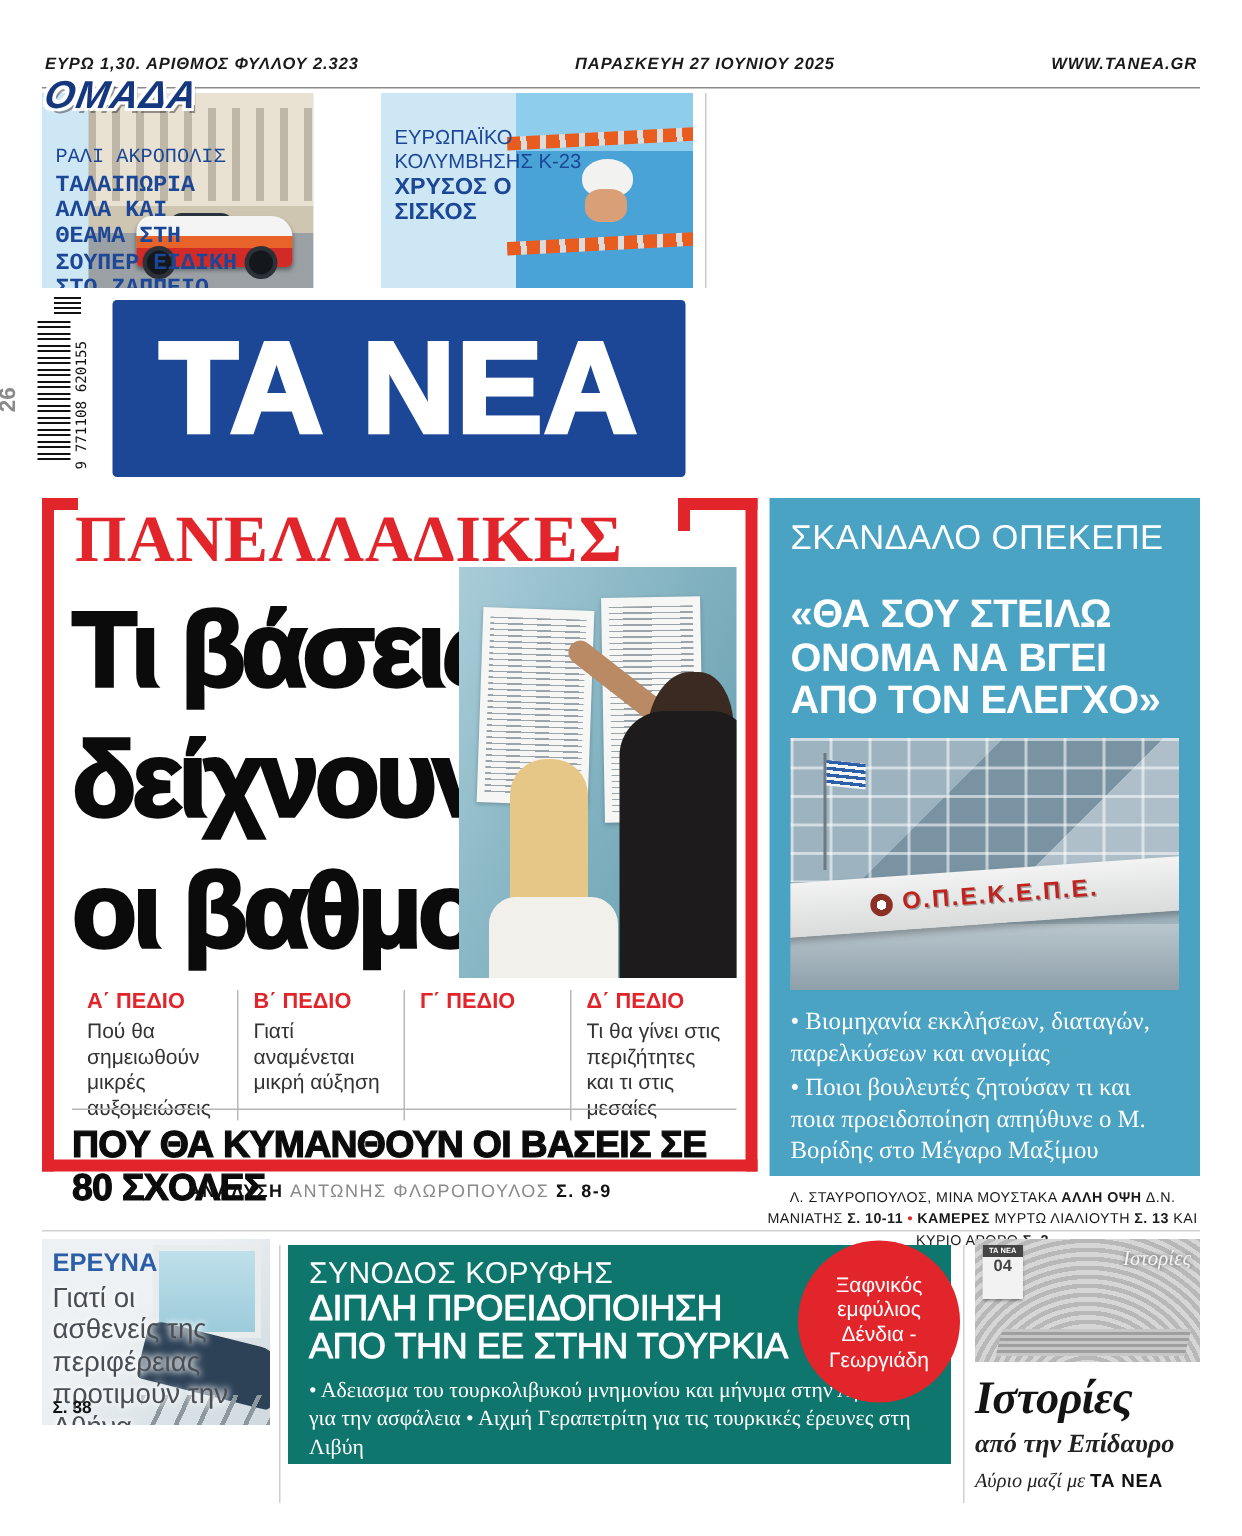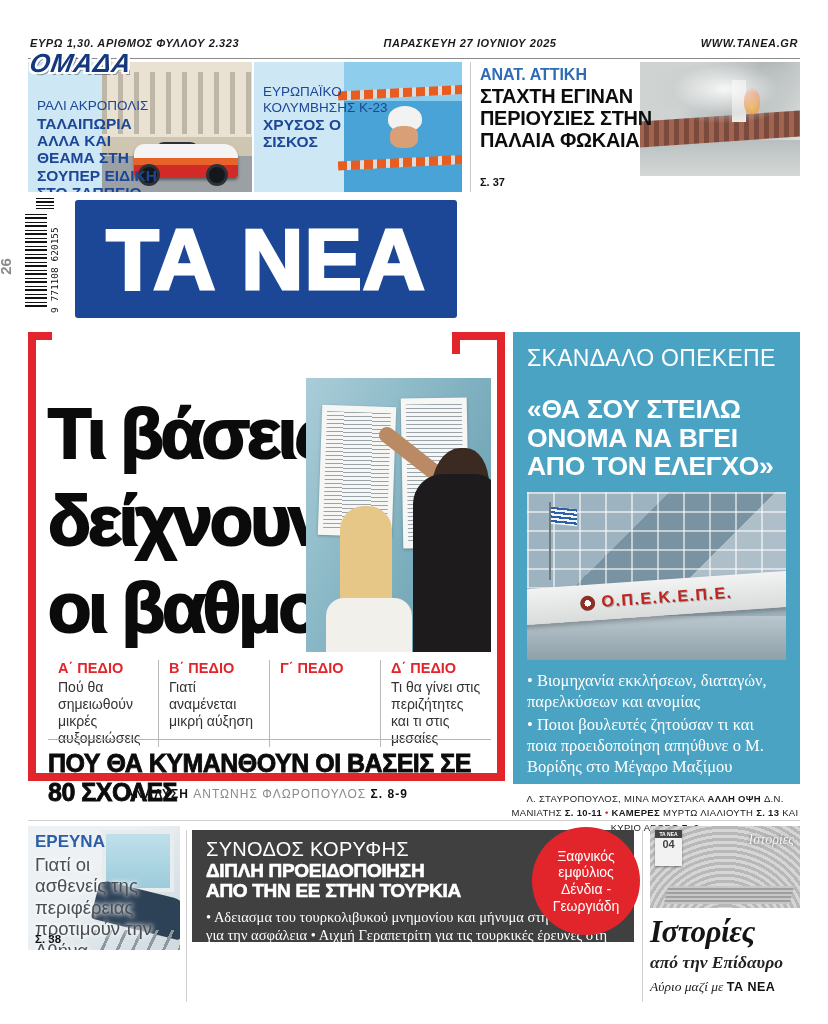--- a/index.html
+++ b/index.html
@@ -6,21 +6,21 @@
   .page{position:relative;width:828px;height:1024px;background:#fff;overflow:hidden;
         font-family:"Liberation Sans",sans-serif;color:#111;}
 
   
   .topbar{position:absolute;left:30px;right:30px;top:37px;display:flex;justify-content:space-between;
           font-size:11px;font-weight:bold;letter-spacing:.6px;color:#1a1a1a;font-style:italic;}
   .toprule{position:absolute;left:28px;right:28px;top:58px;border-top:1.5px solid #8a8a8a;}
 
   
   .teaser{position:absolute;top:62px;height:130px;overflow:hidden;}
-  .t1{left:28px;width:224px;background:#cde7f5;}
+  .t1{left:28px;width:181px;background:#cde7f5;font-family:Liberation Mono, monospace;}
   .t2{left:254px;width:208px;background:#cde7f5;}
   .t3{left:478px;width:322px;height:133px;background:#fff;}
   .omada{position:absolute;left:30px;top:48px;z-index:5;font-style:italic;font-weight:bold;font-size:26px;
          color:#15377e;transform:skewX(-10deg);letter-spacing:1px;
          text-shadow:-2px -2px 0 #fff,2px -2px 0 #fff,-2px 2px 0 #fff,2px 2px 0 #fff,3px 3px 0 rgba(40,40,40,.45);}
   .tz-kicker{font-size:13.5px;font-weight:normal;color:#1c4797;line-height:1.15;}
   .tz-title{font-size:15.5px;font-weight:bold;color:#1c4797;line-height:1.12;margin-top:1px;}
   .t1 .txt{position:absolute;left:9px;top:36px;width:130px;z-index:3;}
   .t2 .txt{position:absolute;left:9px;top:22px;width:125px;z-index:3;}
   .t3 .kick{position:absolute;left:2px;top:4px;font-size:16px;font-weight:bold;color:#2e6cb5;}
@@ -130,23 +130,23 @@
       background:repeating-linear-gradient(115deg,#8c979e 0 3px,rgba(0,0,0,0) 3px 14px);}
   .res-kicker{position:absolute;left:7px;top:6px;font-size:17px;font-weight:bold;color:#2a5ea8;}
   .res-title{position:absolute;left:7px;top:28px;width:118px;font-size:18.5px;color:#4a4f55;line-height:1.16;
              text-shadow:0 0 4px #fff,0 0 6px #fff;}
   .res-bullet{position:absolute;left:7px;top:118px;width:125px;font-size:13.5px;color:#333;line-height:1.3;text-shadow:0 0 4px #fff;}
   .res-dot{color:#e2242b;font-weight:bold;}
   .res-page{position:absolute;left:7px;bottom:5px;font-size:11.5px;font-weight:bold;color:#111;}
   .bdiv{position:absolute;width:1px;background:#cfcfcf;top:830px;height:172px;}
   .bd1{left:186px;} .bd2{left:642px;}
 
-  .summit{position:absolute;left:192px;top:830px;width:442px;height:112px;background:#404040;box-sizing:border-box;padding:8px 14px;}
+  .summit{position:absolute;left:192px;top:830px;width:442px;height:146px;background:#0f766e;box-sizing:border-box;padding:8px 14px;}
   .sum-kicker{color:#fff;font-size:20px;letter-spacing:.3px;}
-  .sum-title{color:#fff;font-size:19px;font-weight:bold;line-height:1.04;letter-spacing:-.3px;
+  .sum-title{color:#fff;font-size:24px;font-weight:normal;line-height:1.04;letter-spacing:-.3px;
              -webkit-text-stroke:.6px #fff;paint-order:stroke fill;}
   .sum-bullets{color:#fff;font-family:"Liberation Serif",serif;font-size:14.5px;line-height:1.3;margin-top:7px;}
   .sum-page{color:#fff;font-size:10.5px;font-weight:bold;margin-top:3px;}
   .badge{position:absolute;right:-6px;top:-3px;width:108px;height:108px;border-radius:50%;background:#e2242b;
          display:flex;align-items:center;justify-content:center;text-align:center;
          color:#fff;font-size:14px;line-height:1.18;padding:8px;box-sizing:border-box;}
 
   .stories{position:absolute;left:650px;top:826px;width:150px;}
   .st-photo{position:relative;width:150px;height:82px;overflow:hidden;filter:grayscale(100%);
       background:repeating-radial-gradient(circle at 50% 135%,#b8b8b8 0 3px,#d6d6d6 3px 6px),linear-gradient(#cfcfcf,#bdbdbd);}
@@ -198,49 +198,38 @@
       <div class="rope r2"></div>
     </div>
     <div class="txt">
       <div class="tz-kicker">ΕΥΡΩΠΑΪΚΟ ΚΟΛΥΜΒΗΣΗΣ Κ-23</div>
       <div class="tz-title">ΧΡΥΣΟΣ Ο ΣΙΣΚΟΣ</div>
     </div>
   </div>
 
   <div class="vdiv vd1"></div>
 
-  <div class="teaser t3">
-    <div class="fire-art">
-      <div class="fwall"></div>
-      <div class="roof"></div>
-      <div class="chimney"></div>
-      <div class="flame"></div>
-      <div class="smoke"></div>
-    </div>
-    <div class="kick">ΑΝΑΤ. ΑΤΤΙΚΗ</div>
-    <div class="ttl">ΣΤΑΧΤΗ ΕΓΙΝΑΝ ΠΕΡΙΟΥΣΙΕΣ ΣΤΗΝ ΠΑΛΑΙΑ ΦΩΚΑΙΑ</div>
-    <div class="pg">Σ. 37</div>
-  </div>
 
   <div class="barcode-addon"></div>
   <div class="barcode"></div>
   <div class="barcode-num">9 771108 620155</div>
   <div class="side26">26</div>
   <div class="mastbox">
     <span>ΤΑ ΝΕΑ</span>
   </div>
 
   <div class="mainbox">
     <div class="rb rb-left"></div>
     <div class="rb rb-right"></div>
     <div class="rb rb-bottom"></div>
     <div class="rb rb-stub-l"></div>
     <div class="rb rb-top"></div>
     <div class="rb rb-stub-t"></div>
 
+    <div class="mb-kicker">ΠΑΝΕΛΛΑΔΙΚΕΣ</div>
 
     <div class="headline">
       <div>Τι βάσεις</div>
       <div>δείχνουν</div>
       <div>οι βαθμοί</div>
     </div>
 
     <div class="main-photo">
       <div class="paper p1">
           <div class="paper-lines"></div>

